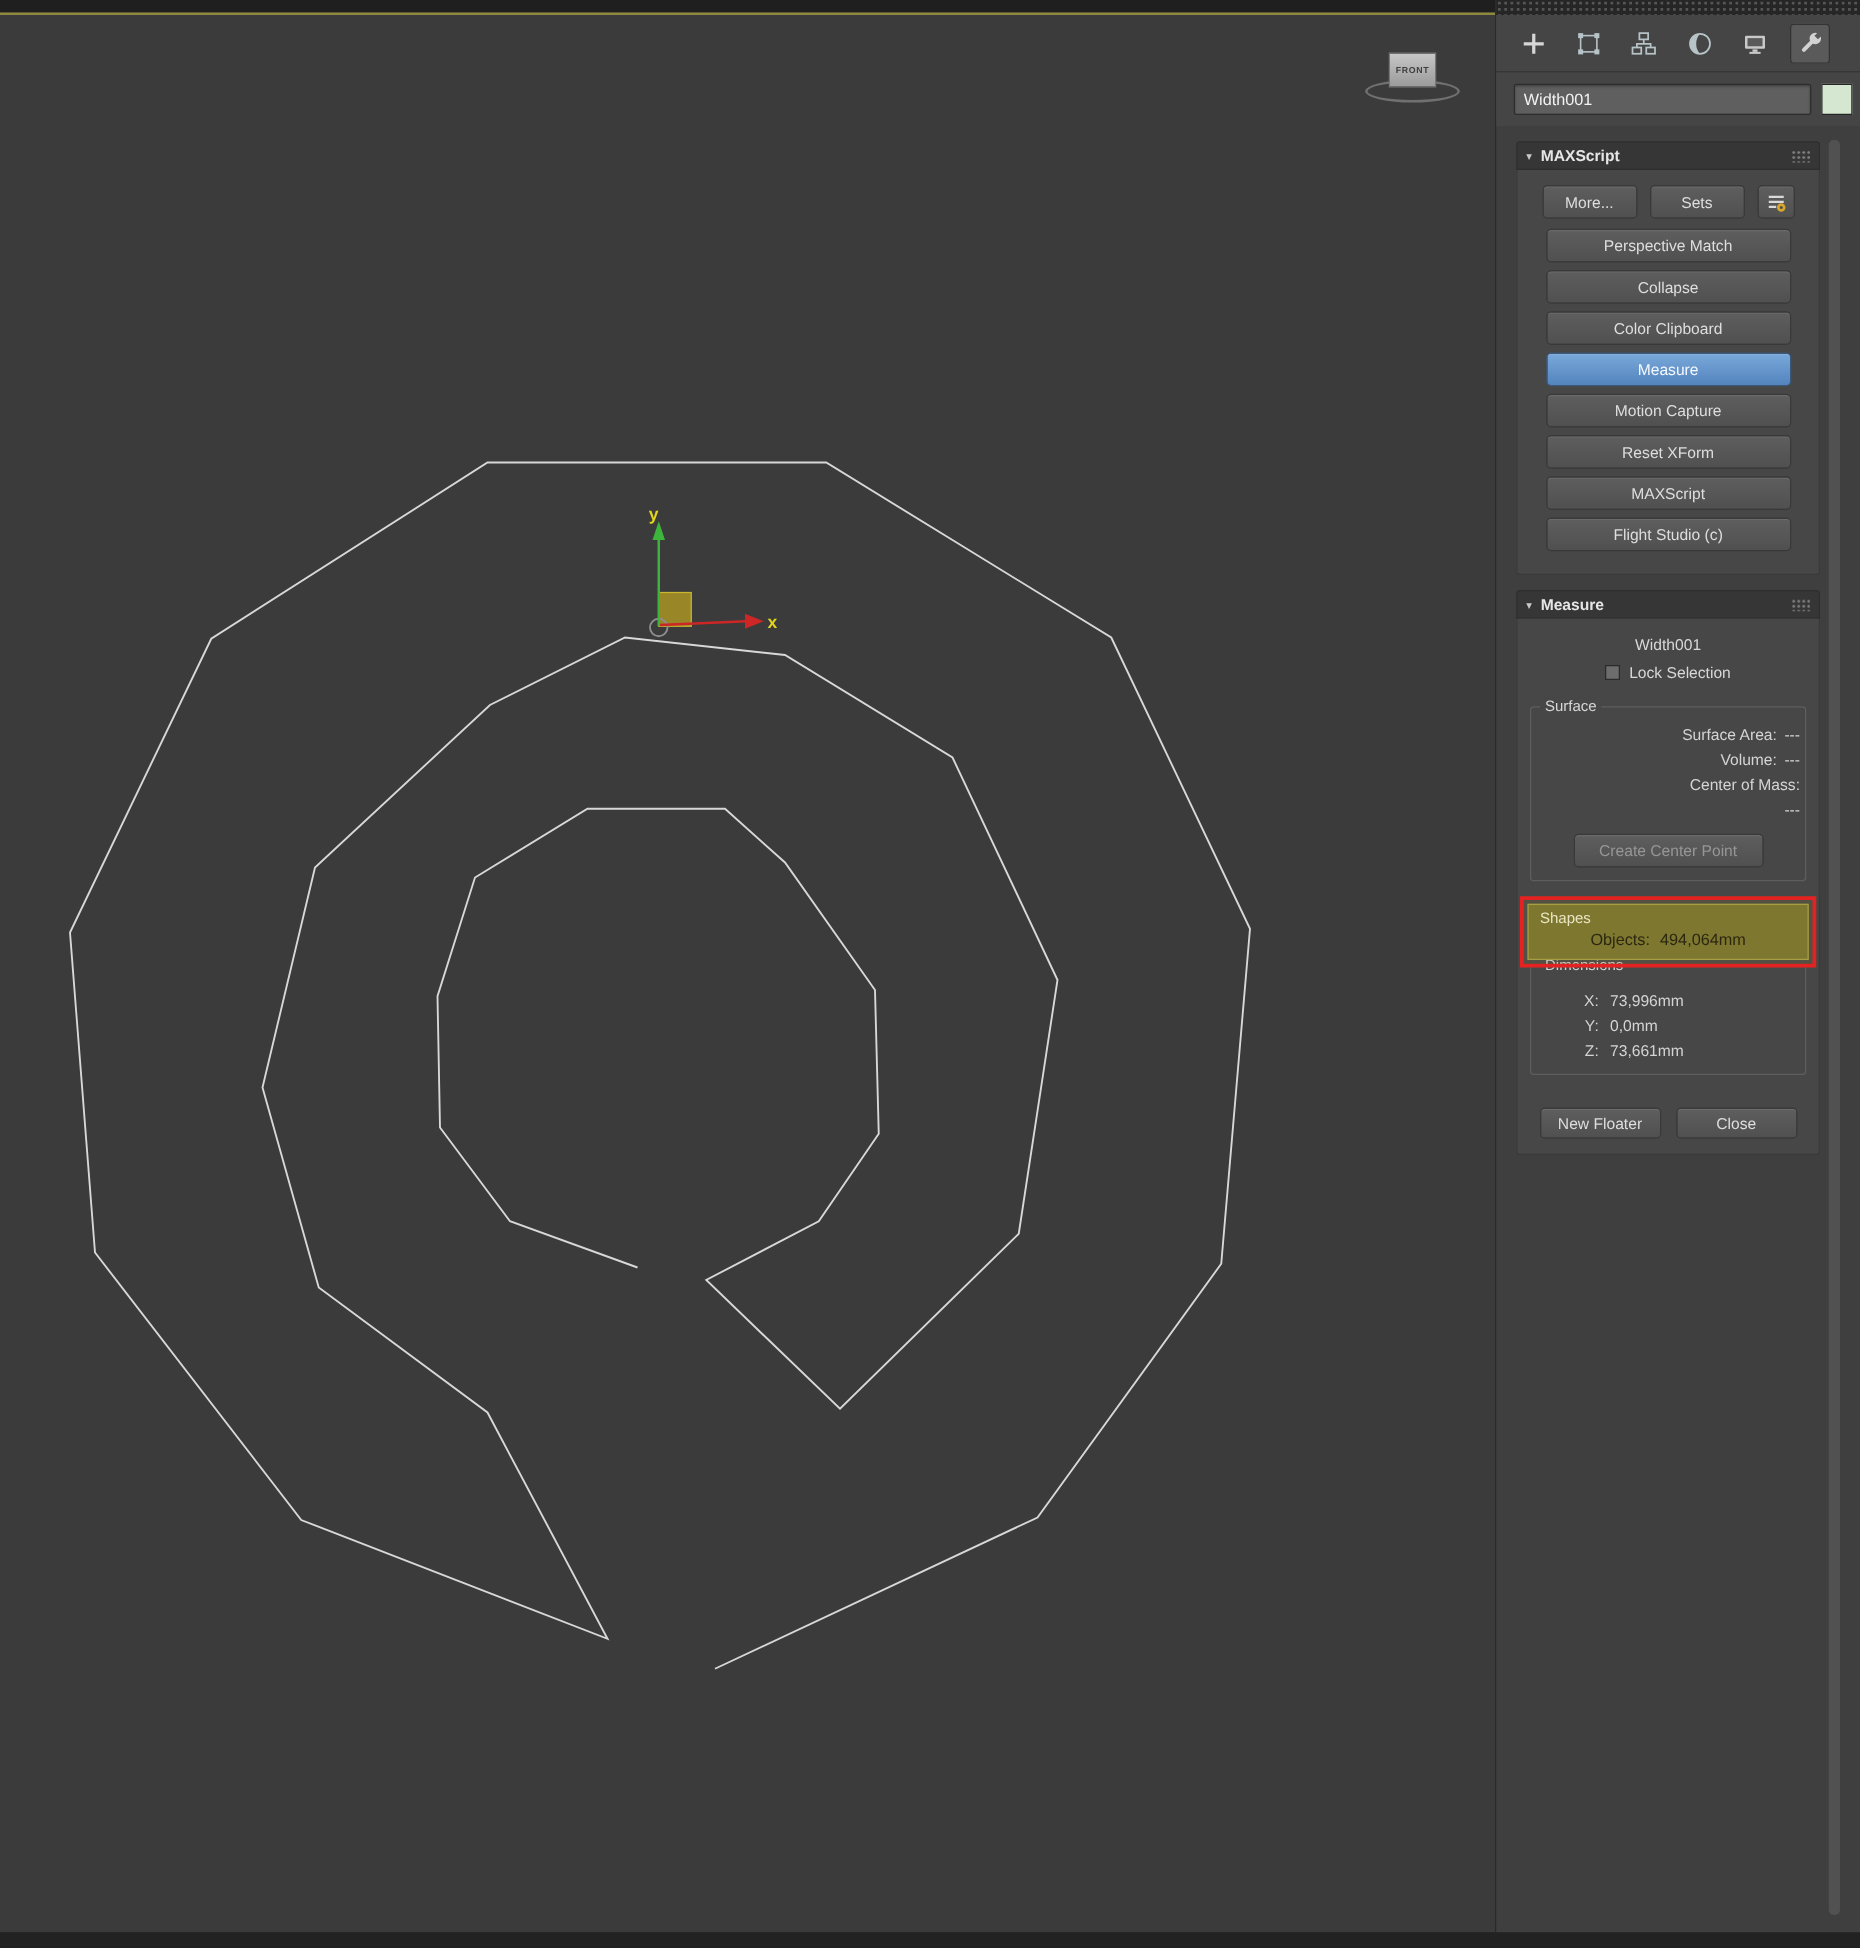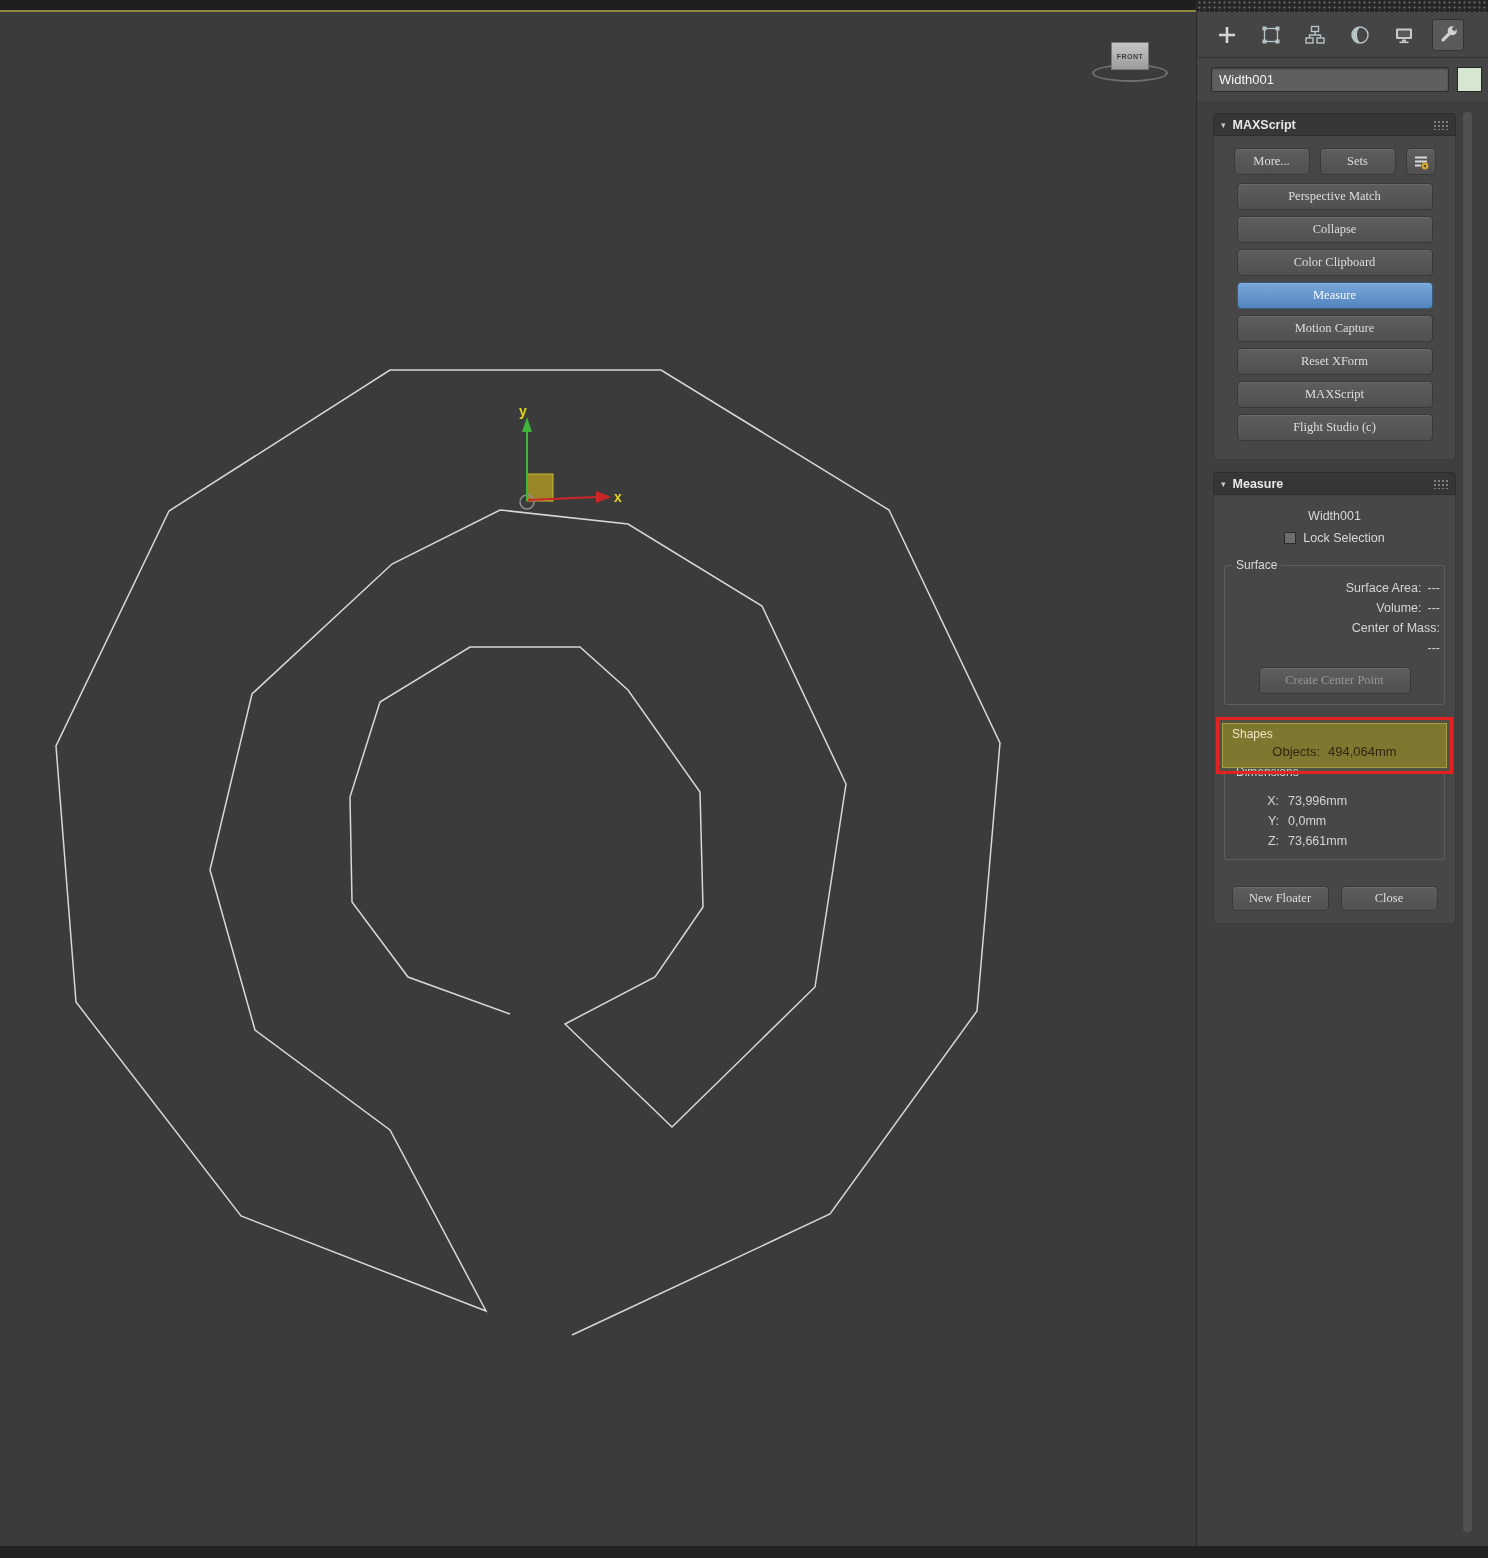--- a/index.html
+++ b/index.html
@@ -25,21 +25,21 @@
   .name-input { flex:1; height:25px; background:#5f5f5f; border:1px solid #2d2d2d; border-radius:2px; color:#f2f2f2; font-size:13px; padding:0 7px; font-family:inherit; box-shadow:inset 0 1px 2px rgba(0,0,0,.35); }
   .swatch { width:25px; height:25px; border:1px solid #262626; }
 
   .rollouts { padding:12px 32px 0 16px; }
   .rollout { margin-bottom:12px; }
   .rollout-header { height:23px; background:#363636; border:1px solid #2e2e2e; border-radius:3px 3px 0 0; display:flex; align-items:center; padding:0 7px; color:#e6e6e6; font-size:12.5px; font-weight:bold; }
   .tri { color:#c9c9c9; font-size:9px; margin-right:7px; font-weight:normal; }
   .grip { margin-left:auto; width:15px; height:10px; background-image:radial-gradient(#7d7d7d 1px, transparent 1.2px); background-size:4px 4px; }
   .rollout-body { background:#474747; border:1px solid #3a3a3a; border-top:none; border-radius:0 0 3px 3px; padding:10px 0 12px; }
 
-  .btn { display:block; width:196px; margin:6px auto; height:27px; background:linear-gradient(#5e5e5e,#505050); border:1px solid #393939; border-radius:4px; color:#dedede; font-size:12.5px; font-family:Liberation Serif, serif; box-shadow:inset 0 1px 0 rgba(255,255,255,.08); padding:0; }
+  .btn { display:block; width:196px; margin:6px auto; height:27px; background:linear-gradient(#5e5e5e,#505050); border:1px solid #393939; border-radius:4px; color:#dedede; font-size:12.5px; font-family:Liberation Sans, sans-serif; box-shadow:inset 0 1px 0 rgba(255,255,255,.08); padding:0; }
   .btn.active { background:linear-gradient(#79a8da,#5384bd); border-color:#3b5878; color:#f4f8fd; }
   .btn.disabled { color:#969696; }
   .btn-row { display:flex; justify-content:center; align-items:center; gap:10px; margin:2px 0 8px; }
   .btn-sm { width:76px; margin:0; }
   .icon-btn { width:30px; margin:0; display:flex; align-items:center; justify-content:center; }
 
   .m-center { text-align:center; color:#d8d8d8; font-size:12.5px; padding:4px 0 2px; }
   .check-row { display:flex; align-items:center; justify-content:center; gap:7px; color:#d8d8d8; font-size:12.5px; padding:6px 0 8px; }
   .checkbox { width:12px; height:12px; background:#6d6d6d; border:1px solid #2b2b2b; }
 

